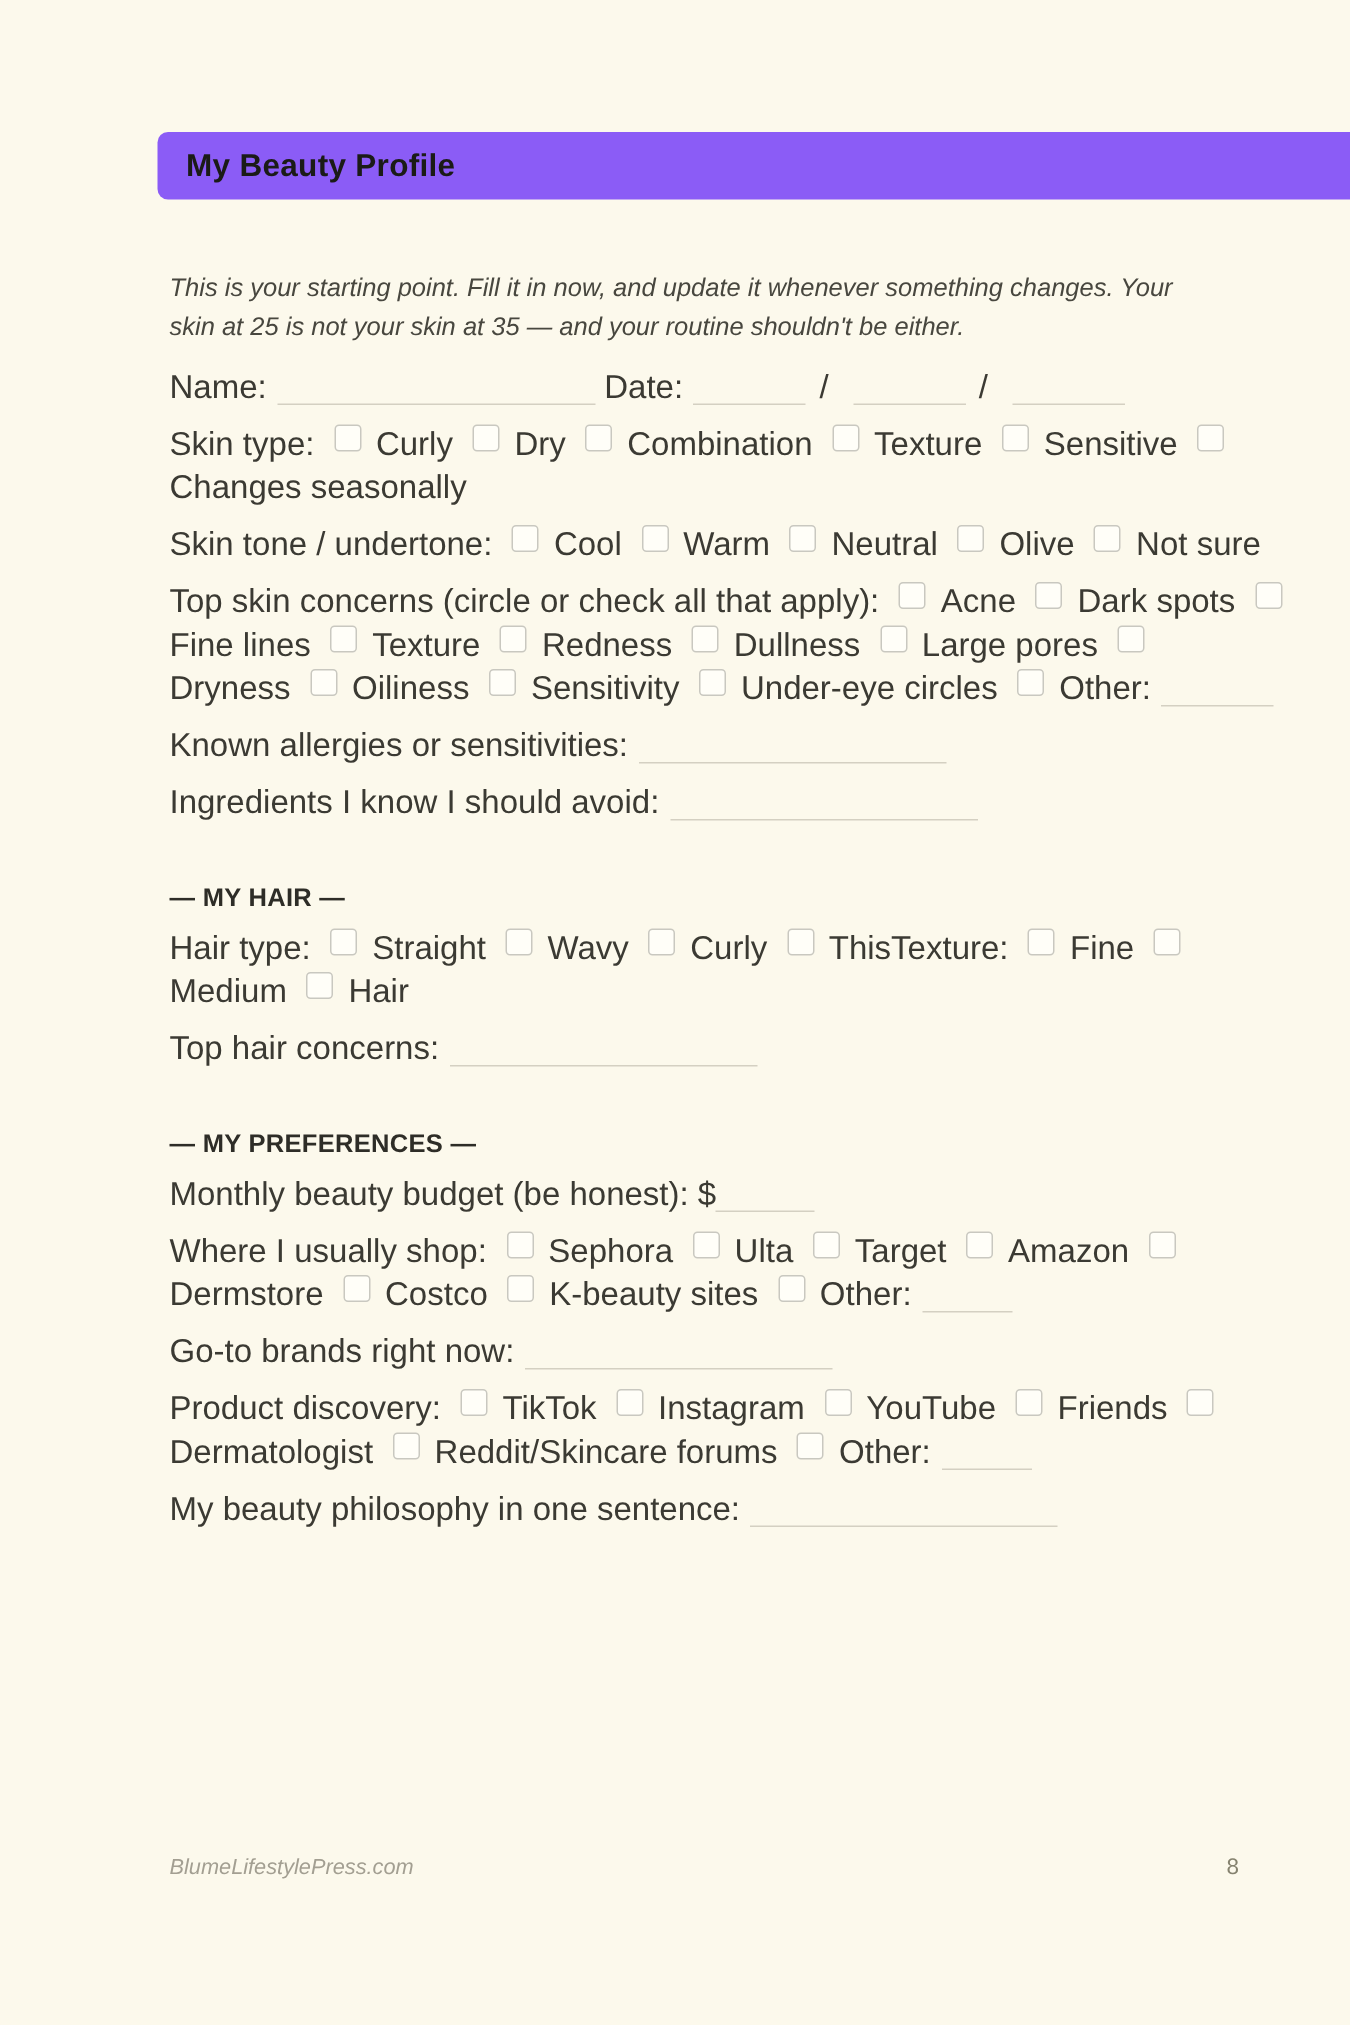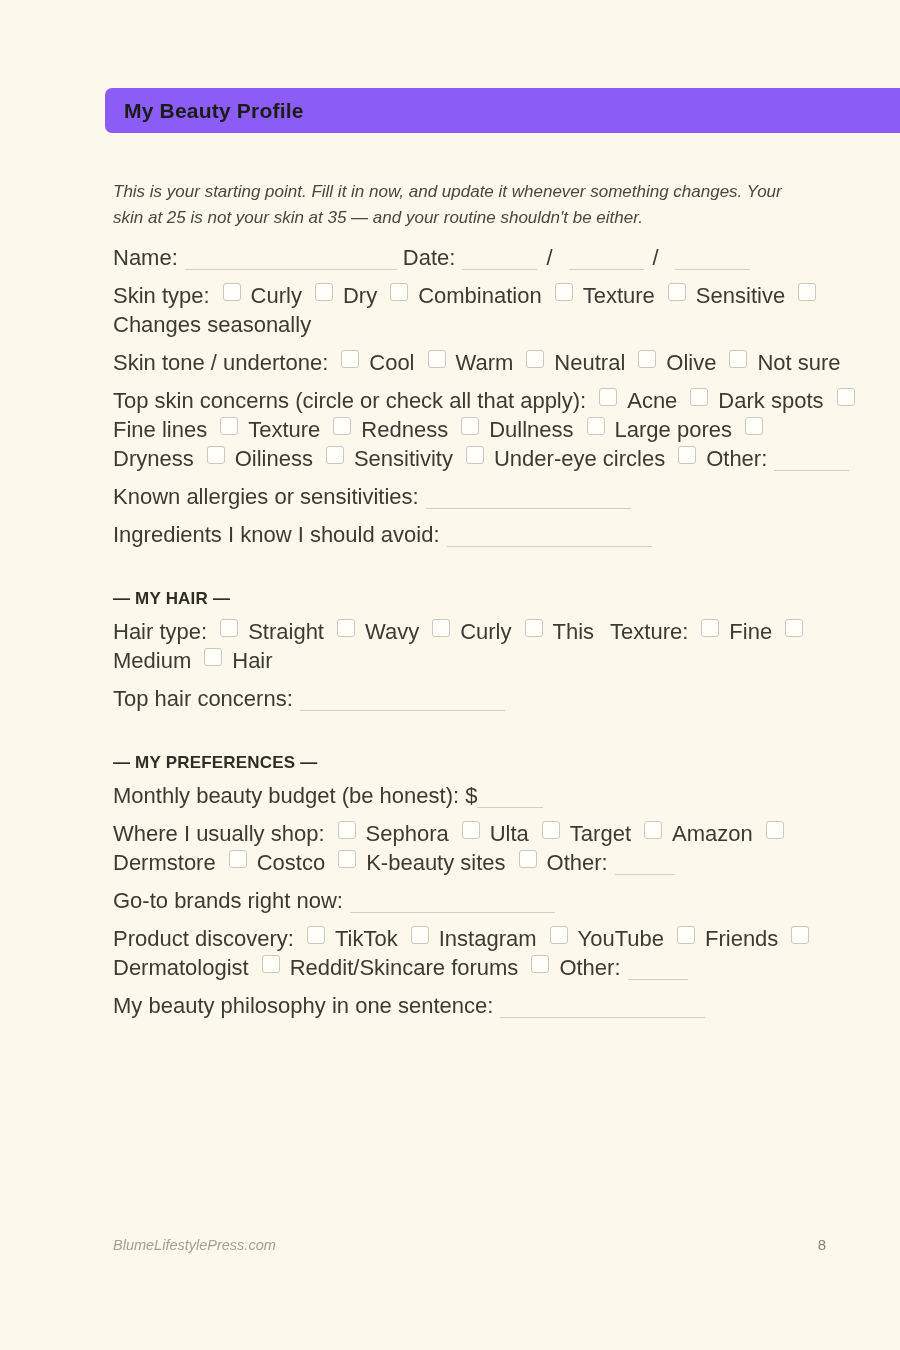--- a/index.html
+++ b/index.html
@@ -50,21 +50,21 @@
     border-bottom:1.5px solid #d4d0c2;
   }
   .b-name   { width:212px; margin-left:7px; }
   .b-date   { width:75px;  margin-left:7px; }
   .b-lg     { width:205px; margin-left:7px; }
   .b-budget { width:66px; }
   .b-other  { width:75px;  margin-left:7px; }
   .b-other-sm { width:60px; margin-left:7px; }
   .slash { margin:0 9px; }
   .date-label { margin-left:6px; }
-  .texture-label { margin-left:16px; }
+  .texture-label { margin-left:0; }
   .footer {
     position:absolute; left:113px; top:1236px; width:713px;
     display:flex; justify-content:space-between; align-items:flex-end;
   }
   .site { font-style:italic; font-size:14.5px; color:#a39f92; }
   .pageno { font-size:15px; color:#85826f; }
 </style>
 </head>
 <body>
 

